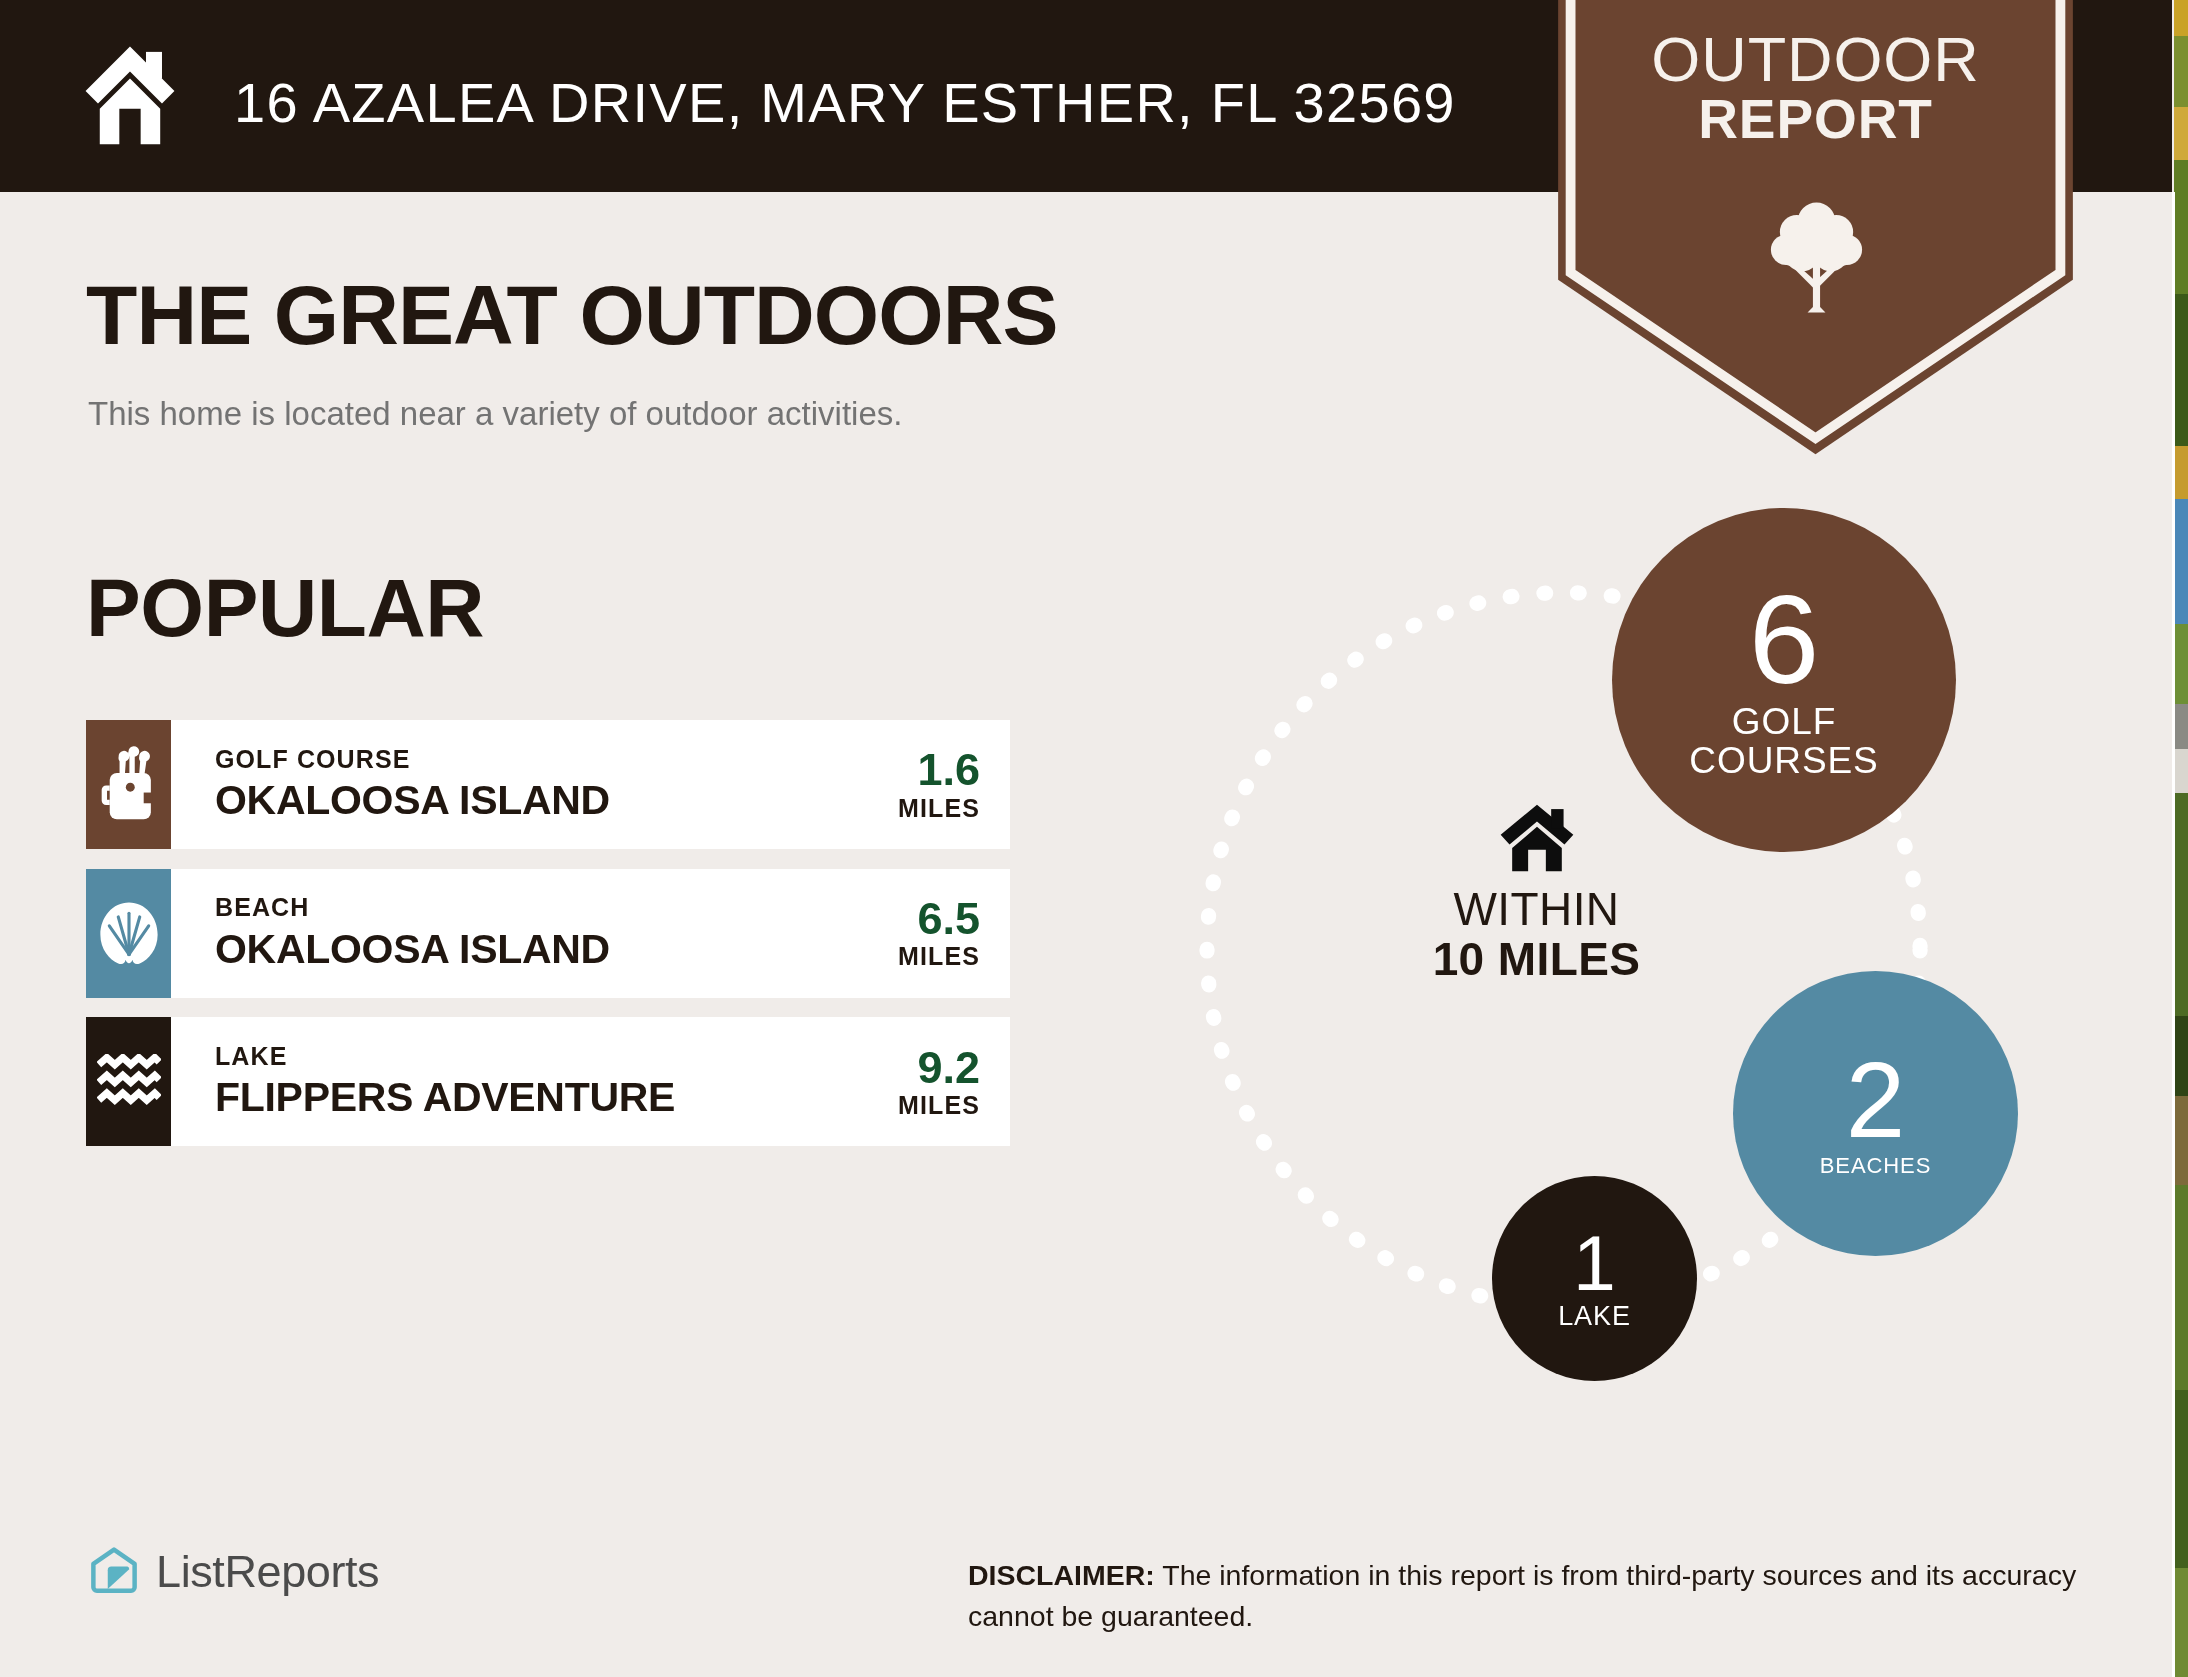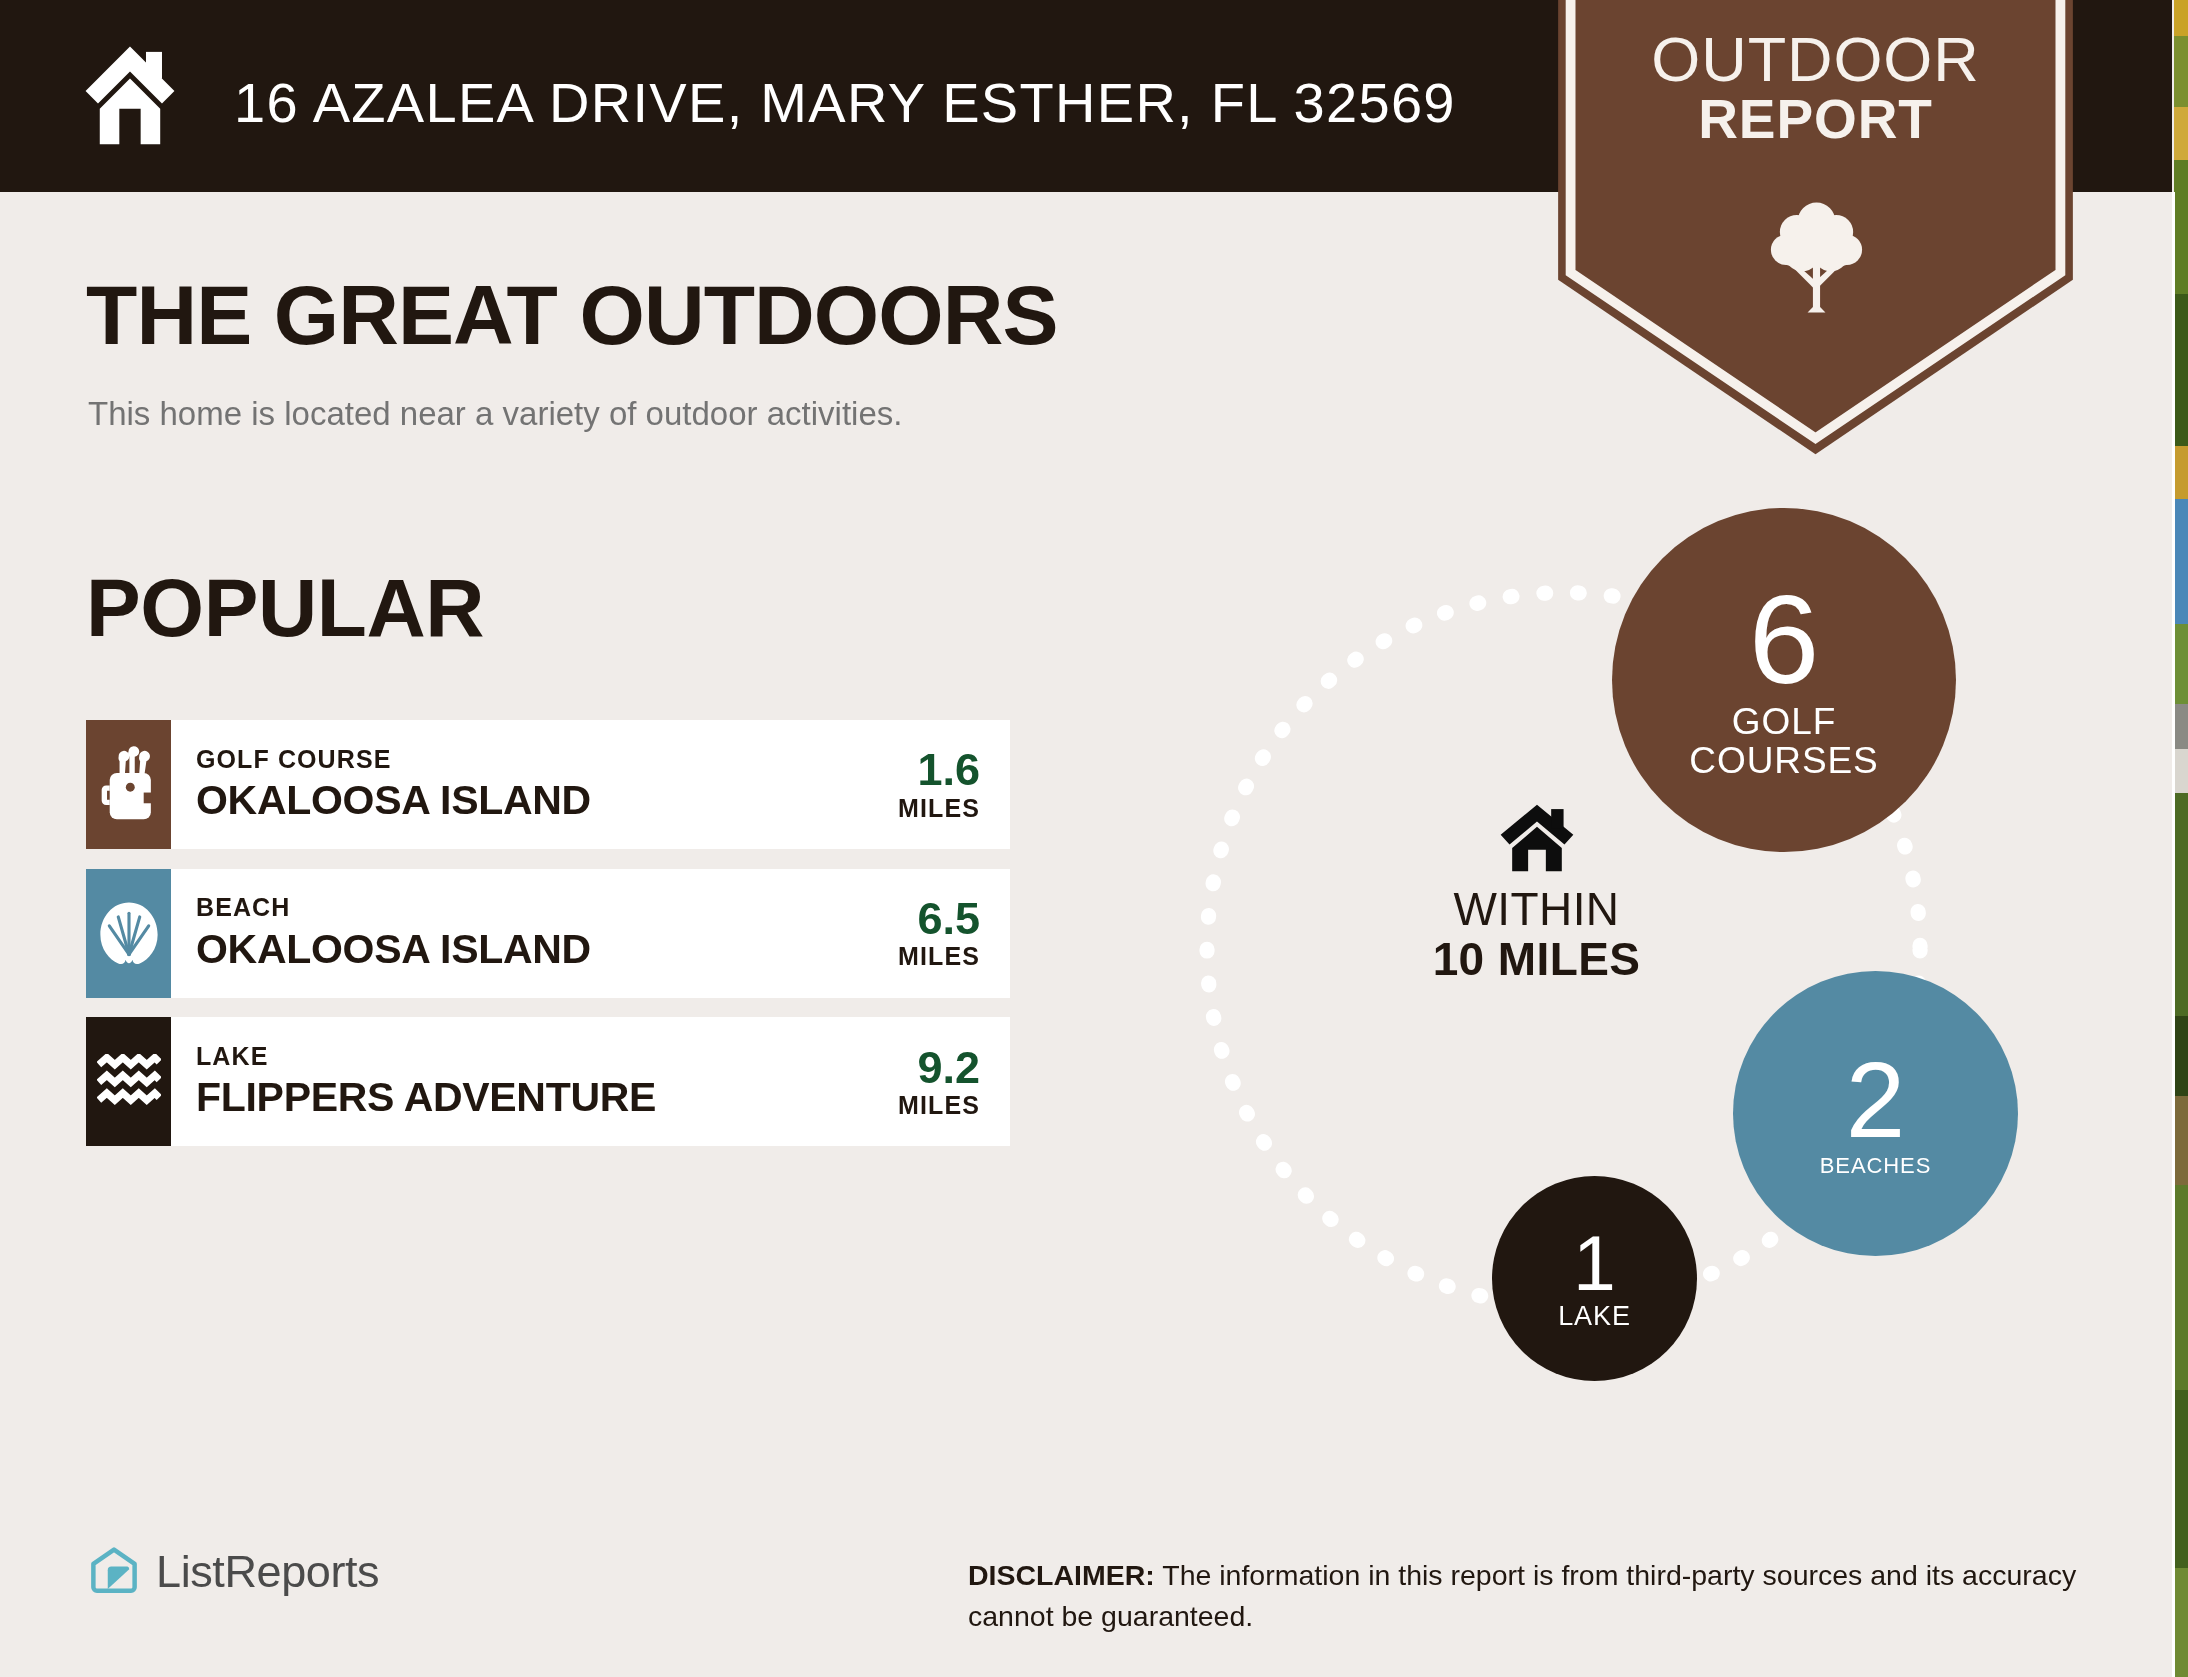--- a/index.html
+++ b/index.html
@@ -148,20 +148,21 @@
   .row-icon svg { display: block; }
   .row-icon.brown { background: #6b4430; }
   .row-icon.blue  { background: #548aa3; }
   .row-icon.dark  { background: #211710; }
   .row-body {
     flex: 1 1 auto;
     display: flex;
     align-items: center;
     justify-content: space-between;
     padding: 0 30px 0 25px;
+    margin-left: 19px;
   }
   .row-labels { display: flex; flex-direction: column; justify-content: center; }
   .row-category {
     font-size: 25px;
     font-weight: bold;
     color: #211710;
     letter-spacing: 1.1px;
     margin-bottom: 3.6px;
   }
   .row-name {

